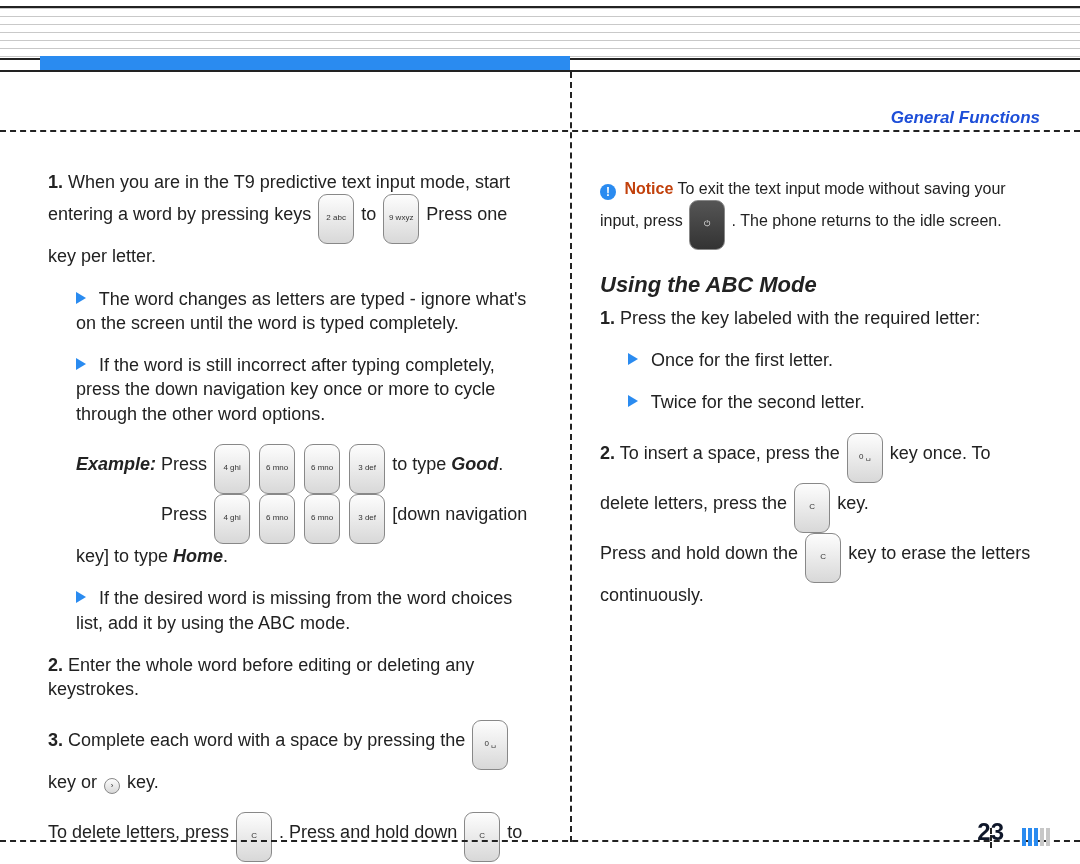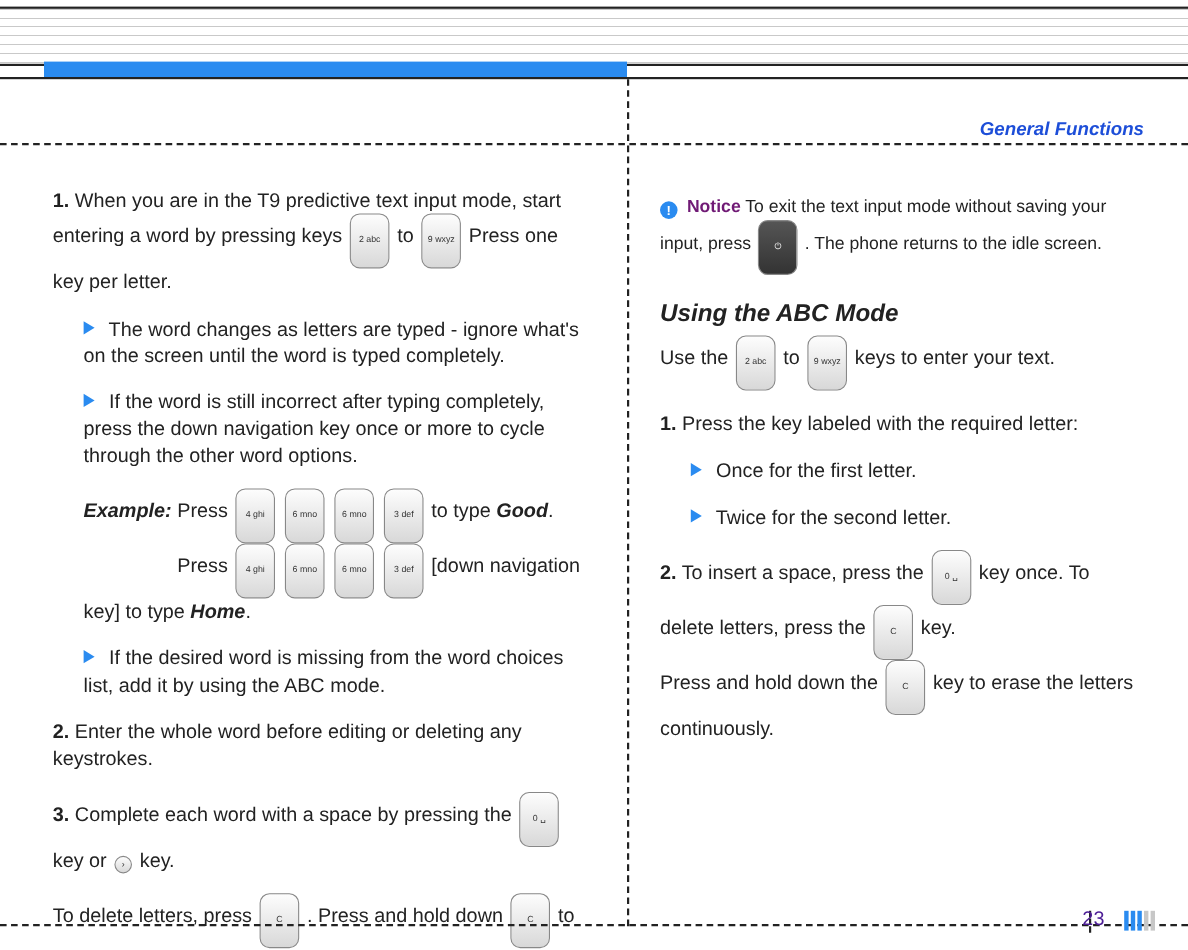--- a/index.html
+++ b/index.html
@@ -24,29 +24,29 @@
   .col-left{left:48px;width:490px;}
   .col-right{left:600px;top:178px;width:440px;}
 
   .num{font-weight:bold;}
   .blk{margin:0 0 18px 0;}
   .indent{padding-left:28px;}
   .tri{display:inline-block;width:0;height:0;border-top:6px solid transparent;border-bottom:6px solid transparent;border-left:10px solid #2a8bf0;margin-right:8px;vertical-align:1px;}
   .bi{font-style:italic;font-weight:bold;text-align:right;}
   .h2{font-style:italic;font-weight:bold;font-size:22px;color:#222;margin:20px 0 6px 0;}
   .notice-icon{display:inline-block;width:16px;height:16px;border-radius:50%;background:#2a8bf0;color:#fff;text-align:center;font-size:12px;line-height:16px;font-weight:bold;vertical-align:-2px;}
-  .notice-label{color:#701a75;font-weight:bold;margin-left:4px;}
+  .notice-label{color:#c2410c;font-weight:bold;margin-left:4px;}
   .notice-box{font-size:16px;line-height:1.35;}
   .notice-body{display:inline;}
 
   .key{display:inline-block;min-width:26px;height:16px;border:1px solid #888;border-radius:9px;background:linear-gradient(#fdfdfd,#d8d8d8);font-size:8px;line-height:14px;text-align:center;color:#333;padding:16px 4px;vertical-align:0px;margin:0 2px;}
   .key.round{min-width:14px;width:14px;height:14px;border-radius:50%;padding:0;}
   .key.end{background:linear-gradient(#555,#333);color:#eee;}
 
-  .pagenum{position:absolute;right:76px;bottom:18px;font-weight:normal;font-size:18px;color:#4c1d95;}
+  .pagenum{position:absolute;right:76px;bottom:18px;font-weight:bold;font-size:24px;color:#0f172a;}
   .pnbar{position:absolute;right:54px;bottom:18px;width:4px;height:18px;background:#2a8bf0;}
   .colorbars{position:absolute;right:30px;bottom:18px;height:18px;display:flex;gap:2px;}
   .cb{width:4px;height:18px;background:#2a8bf0;}
   .cb.g{background:#c7c7c7;}
 </style>
 </head>
 <body>
 <div class="sheet">
 
   <div class="top-band"></div>
@@ -131,27 +131,20 @@
     <p class="blk notice-box">
       <span class="notice-icon">!</span>
       <span class="notice-label">Notice</span>
       <span class="notice-body"> To exit the text input mode without saving your input, press </span>
       <span class="key end">⏻</span>
       <span class="notice-body"> . The phone returns to the idle screen.</span>
     </p>
 
     <div class="h2">Using the ABC Mode</div>
 
-    <p class="blk">
-      <span>Use the </span>
-      <span class="key">2 abc</span>
-      <span> to </span>
-      <span class="key">9 wxyz</span>
-      <span> keys to enter your text.</span>
-    </p>
 
     <p class="blk">
       <span class="num">1.</span>
       <span> Press the key labeled with the required letter:</span>
     </p>
 
     <p class="blk indent">
       <span class="tri"></span>
       <span>Once for the first letter.</span>
     </p>

